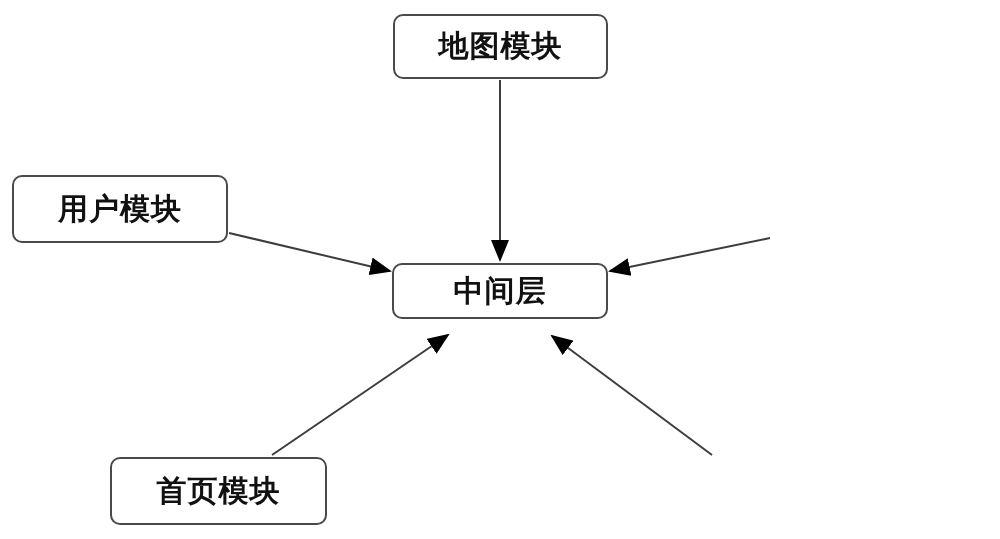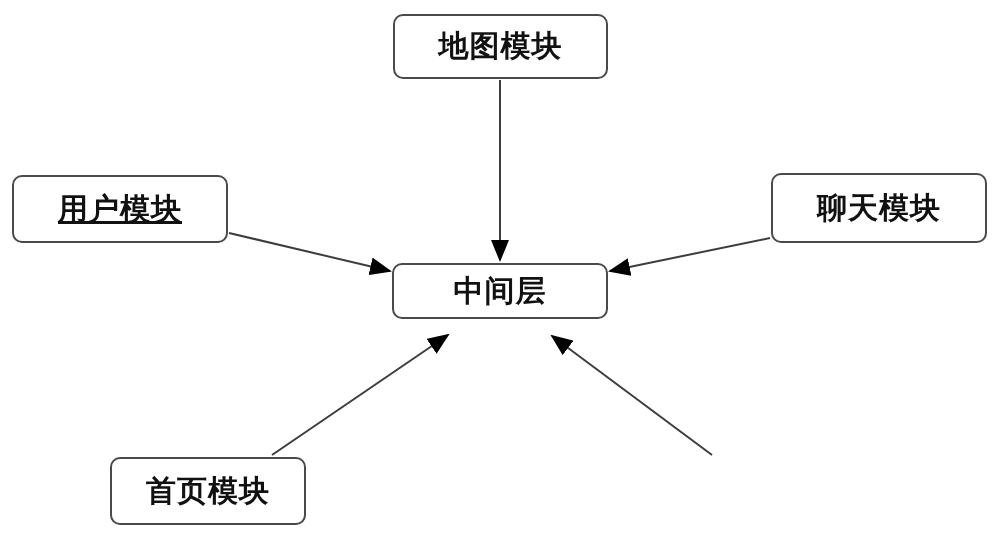--- a/index.html
+++ b/index.html
@@ -31,24 +31,24 @@
     display: flex;
     align-items: center;
     justify-content: center;
     font-size: 30px;
     font-weight: 700;
     color: #111111;
     letter-spacing: 1px;
     white-space: nowrap;
   }
   .node-map      { left: 393px; top: 14px;  width: 215px; height: 65px; }
-  .node-user     { left: 12px;  top: 175px; width: 216px; height: 68px; text-decoration: underline; }
+  .node-user     { left: 12px;  top: 175px; width: 216px; height: 68px; }
   .node-chat     { left: 771px; top: 173px; width: 216px; height: 70px; }
   .node-middle   { left: 392px; top: 263px; width: 216px; height: 56px; }
-  .node-home     { left: 110px; top: 457px; width: 196px; height: 68px; }
+  .node-home     { left: 110px; top: 457px; width: 217px; height: 68px; }
   .node-settings { left: 652px; top: 457px; width: 216px; height: 68px; }
 </style>
 </head>
 <body>
 
 <div class="canvas">
 
   <svg class="edges-layer" viewBox="0 0 1000 539" xmlns="http://www.w3.org/2000/svg" aria-hidden="true">
     <defs>
       <marker id="arrowhead" markerWidth="11" markerHeight="9" refX="10" refY="4.5" orient="auto" markerUnits="strokeWidth">
@@ -63,23 +63,20 @@
   </svg>
 
   <div class="node node-map">
     <span>地图模块</span>
   </div>
 
   <div class="node node-user">
     <span>用户模块</span>
   </div>
 
-  <div class="node node-chat">
-    <span>聊天模块</span>
-  </div>
 
   <div class="node node-middle">
     <span>中间层</span>
   </div>
 
   <div class="node node-home">
     <span>首页模块</span>
   </div>
 
 

